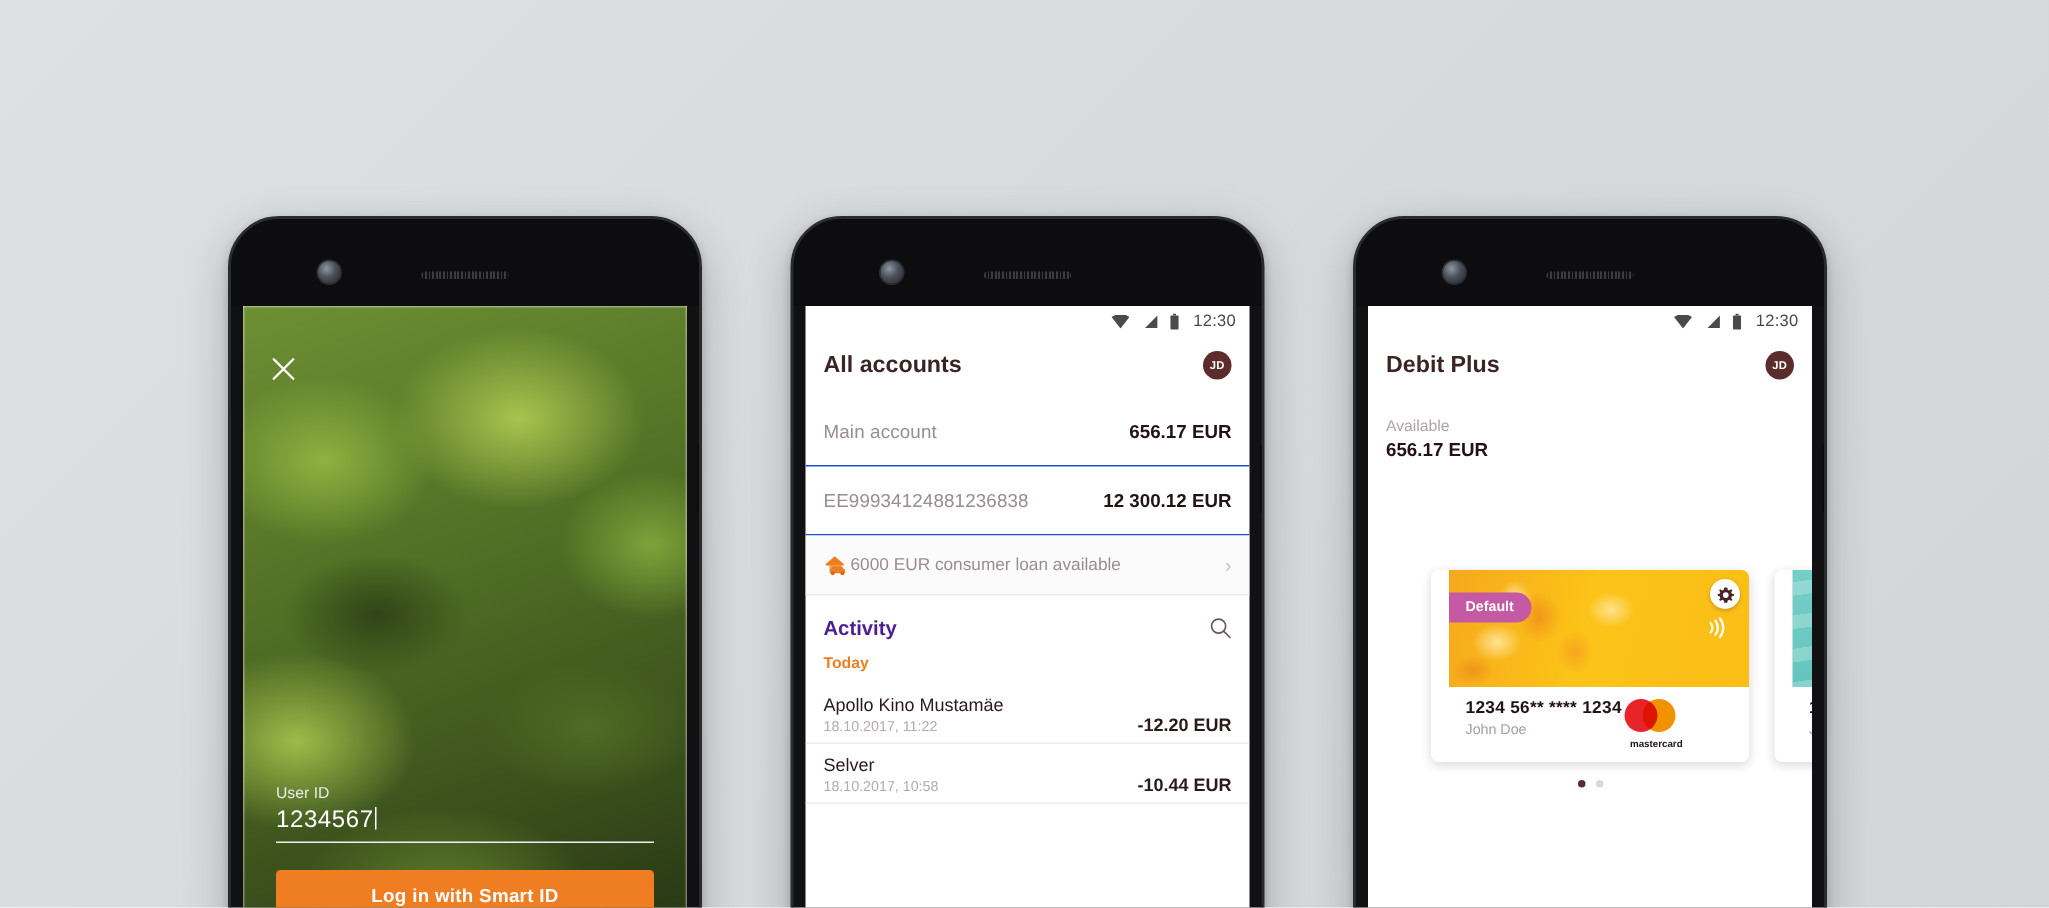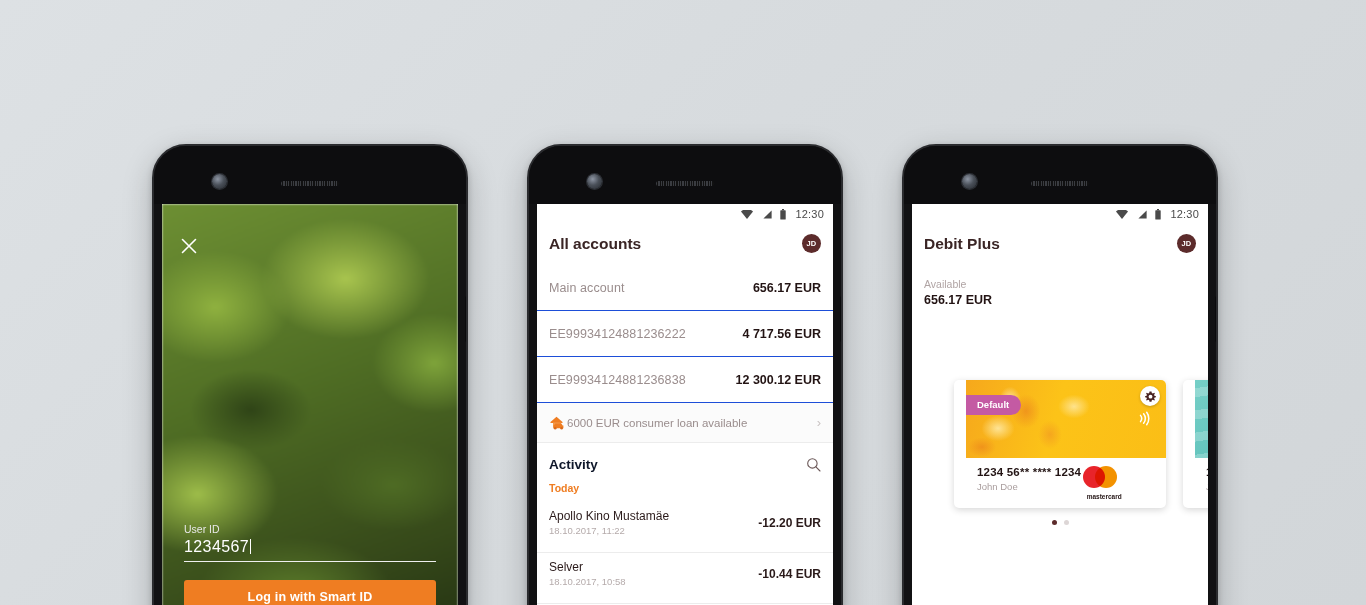--- a/index.html
+++ b/index.html
@@ -133,28 +133,28 @@
     background: #fbfbfb;
     border-bottom: 1px solid #ececec;
     cursor: pointer;
   }
   .loan-txt { flex: 1; font-size: 11.5px; color: #9a8d8d; }
   .chev { color: #c9c2c2; font-size: 13px; }
   .act-head {
     display: flex; align-items: center; justify-content: space-between;
     padding: 14px 12px 10px;
   }
-  .act-title { font-size: 13.5px; font-weight: 700; color: #0f172a; }
+  .act-title { font-size: 13.5px; font-weight: 700; color: #4c1d95; }
   .today {
     padding: 0 12px 8px;
     font-size: 10.5px; font-weight: 700; color: #ef7d22;
   }
   .tx-row {
-    display: flex; align-items: center; justify-content: space-between;
-    padding: 7px 12px 16px;
+    display: flex; align-items: flex-end; justify-content: space-between;
+    padding: 7px 12px 5px;
     border-bottom: 1px solid #ececec;
     cursor: pointer;
   }
   .tx-name { font-size: 12px; color: #2a1a1a; }
   .tx-date { font-size: 9.5px; color: #b5abab; margin-top: 2px; }
   .tx-amt  { font-size: 12px; color: #2a1a1a; font-weight: 700; white-space: nowrap; }
 
   
   #phone3 { left: 902px; top: 144px; width: 316px; height: 530px; }
   .card-head { padding: 10px 12px 0; position: relative; }
@@ -300,24 +300,20 @@
     </div>
 
     <div class="scr-head">
       <div class="scr-title">All accounts</div>
       <div class="avatar">JD</div>
     </div>
 
     <div class="acc-row">
       <span class="acc-name">Main account</span>
       <span class="acc-amt">656.17 EUR</span>
-    </div>
-    <div class="acc-row">
-      <span class="acc-name">EE99934124881236222</span>
-      <span class="acc-amt">4 717.56 EUR</span>
     </div>
     <div class="acc-row">
       <span class="acc-name">EE99934124881236838</span>
       <span class="acc-amt">12 300.12 EUR</span>
     </div>
 
     <div class="loan-row">
       <svg width="17" height="15" viewBox="0 0 17 15">
         <path d="M1.5 7 L7.5 1.8 L13.5 7 L13.5 8 L1.5 8 Z" fill="#ef7d22"></path>
         <rect x="4" y="7.5" width="8" height="4" fill="#f59a4a"></rect>

